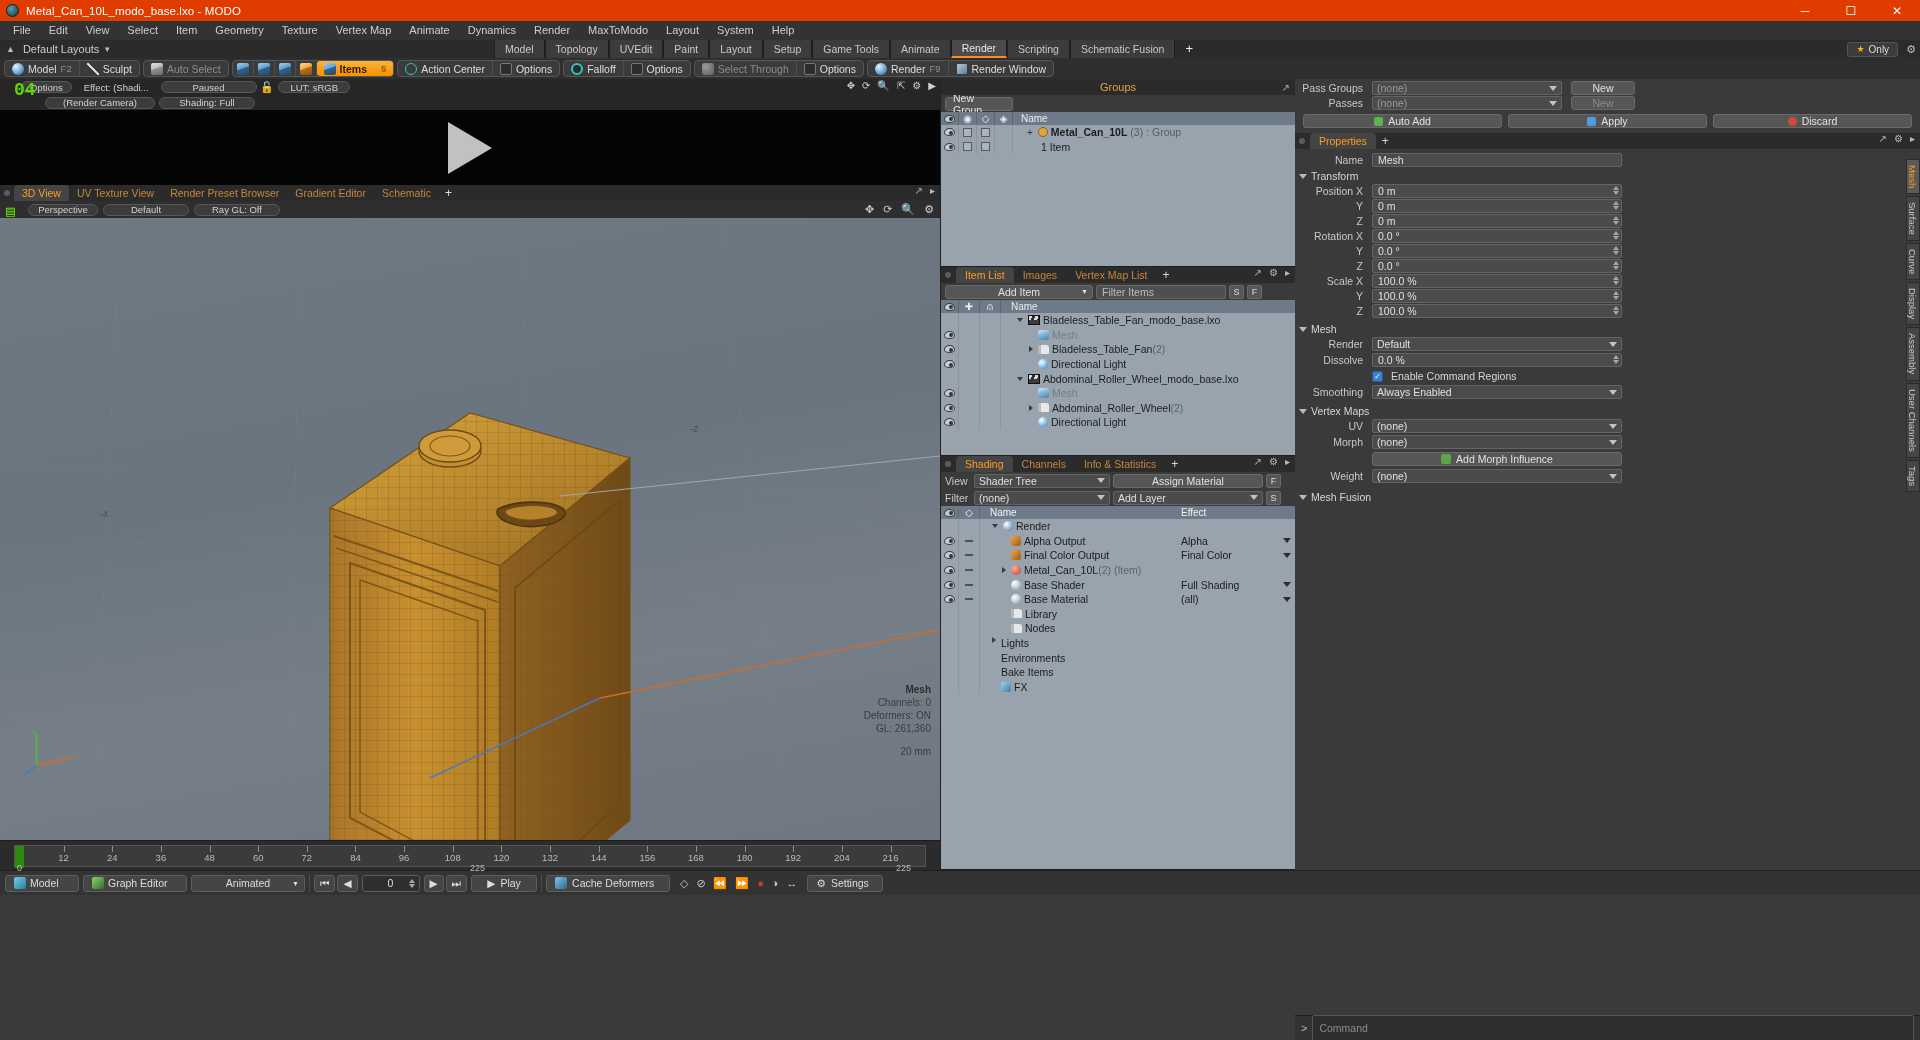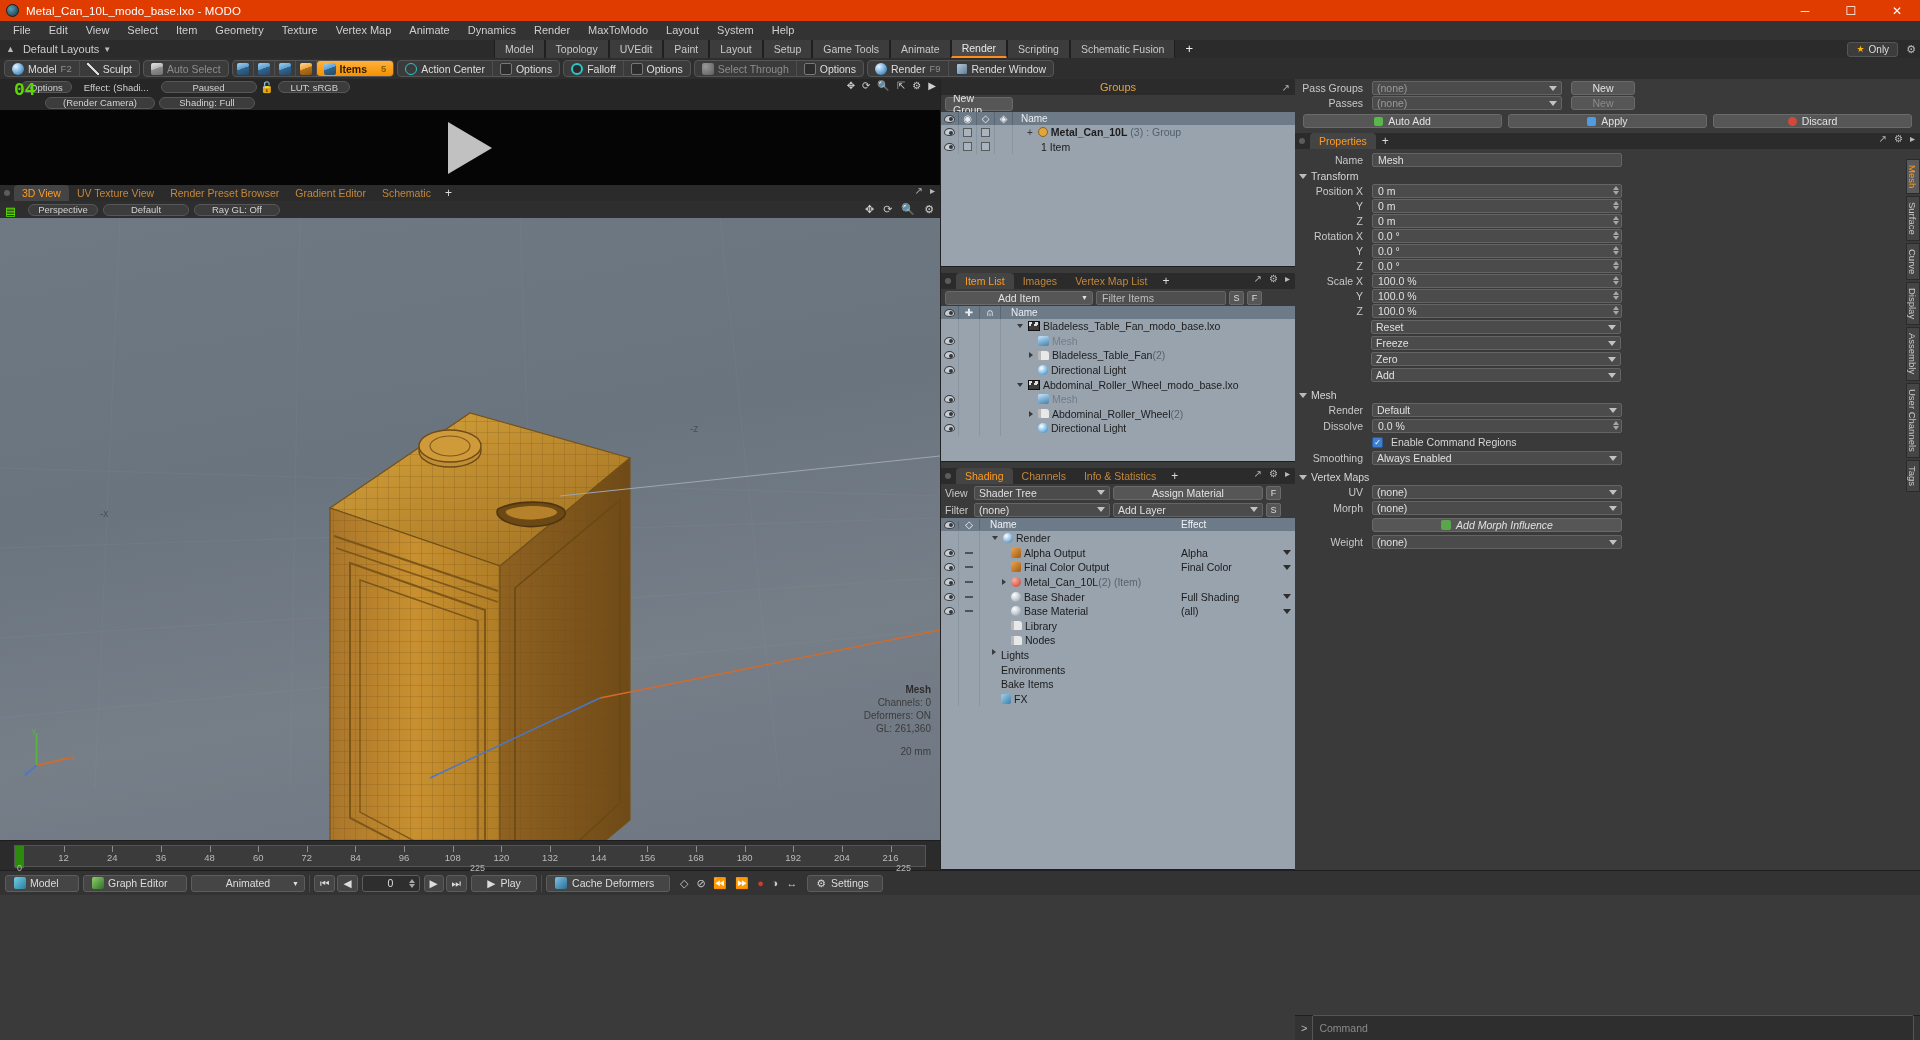--- a/index.html
+++ b/index.html
@@ -94,21 +94,21 @@
   
   #timeline{ height:30px; background:#2b2b2b; border-top:1px solid #1d1d1d; position:relative;}
   #tlruler{ position:absolute; left:14px; right:14px; top:4px; height:22px; background:#3b3b3b; border:1px solid #555;}
   .tick{ position:absolute; top:0; width:1px; height:6px; background:#8d8d8d;}
   .tlab{ position:absolute; top:6px; font-size:9.5px; color:#bbb; transform:translateX(-50%);}
   #tlcursor{ position:absolute; left:0px; top:0; width:9px; height:22px; background:#2c8a0f; }
   #tlzero{ position:absolute; left:2px; top:17px; font-size:9px; color:#bbb;}
   #tlend{ position:absolute; right:14px; top:17px; font-size:9px; color:#bbb;}
   #tlmid{ position:absolute; left:50%; top:17px; font-size:9px; color:#bbb;}
   
-  #midcol{ width:355px; background:#3a3a3a; display:flex;flex-direction:column; border-left:1px solid #222;gap:6px;}
+  #midcol{ width:355px; background:#3a3a3a; display:flex;flex-direction:column; border-left:1px solid #222;}
   .panel{ display:flex; flex-direction:column; border-bottom:1px solid #1f1f1f;}
   .ptabrow{ height:16px; background:#2b2b2b; display:flex; align-items:stretch; position:relative; padding-left:4px;}
   .ptabrow .dot{ width:6px;height:6px;border-radius:50%;background:#5c5c5c;align-self:center;margin-right:5px;}
   .ptab{ padding:0 9px; line-height:16px; font-size:10.5px; color:#c4873a;}
   .ptab.sel{ background:#444; color:#ff9b21; border-radius:4px 4px 0 0;}
   .ptabrow .pl{ padding:0 6px; line-height:16px; color:#ddd;font-size:12px;}
   .ptabrow .rt{ position:absolute;right:5px; display:flex;gap:7px;align-items:center;color:#b9b9b9;font-size:10px;}
   .ptitle{ height:16px; background:#2b2b2b; display:flex;align-items:center;justify-content:center;
       font-size:11px;color:#e6a23c; position:relative;}
   .ptitle .rt{position:absolute;right:5px;display:flex;gap:7px;color:#b9b9b9;font-size:10px;}
@@ -1037,40 +1037,20 @@
             <div class="prfield" style="max-width: 250px;">
               <span>100.0 %</span>
               <span class="spin">
                 <i class="u"></i>
                 <i class="d"></i>
               </span>
             </div>
           </div>
         </div>
 
-    <div style="padding:2px 8px 0 76px;">
-      <div id="transform-btns">
-            <div class="dropdown" style="max-width: 250px; margin-bottom: 2px; height: 14px;">
-              <span>Reset</span>
-              <span class="ca"></span>
-            </div>
-            <div class="dropdown" style="max-width: 250px; margin-bottom: 2px; height: 14px;">
-              <span>Freeze</span>
-              <span class="ca"></span>
-            </div>
-            <div class="dropdown" style="max-width: 250px; margin-bottom: 2px; height: 14px;">
-              <span>Zero</span>
-              <span class="ca"></span>
-            </div>
-            <div class="dropdown" style="max-width: 250px; margin-bottom: 2px; height: 14px;">
-              <span>Add</span>
-              <span class="ca"></span>
-            </div>
-          </div>
-    </div>
 
     <div class="sechead" style="margin-top:4px;">
       <span class="tri"></span>
       <span>Mesh</span>
     </div>
     <div class="prow" style="height:16px;">
       <span class="prlabel">Render</span>
       <div class="dropdown" style="max-width:250px;">
         <span>Default</span>
         <span class="ca"></span>
@@ -1110,35 +1090,39 @@
         <span class="ca"></span>
       </div>
     </div>
     <div class="prow" style="height:16px;">
       <span class="prlabel">Morph</span>
       <div class="dropdown" style="max-width:250px;">
         <span>(none)</span>
         <span class="ca"></span>
       </div>
     </div>
-    <div class="prow" style="height:18px;font-style:italic;">
+    <div class="prow" style="height:18px;">
       <span class="prlabel"></span>
       <div class="btn" style="max-width:250px;flex:1;justify-content:center;gap:5px;">
         <span style="width:10px;height:10px;background:#5aa64a;border-radius:2px;"></span>
         <span>Add Morph Influence</span>
       </div>
     </div>
     <div class="prow" style="height:16px;">
       <span class="prlabel">Weight</span>
       <div class="dropdown" style="max-width:250px;">
         <span>(none)</span>
         <span class="ca"></span>
       </div>
     </div>
 
+    <div class="sechead" style="margin-top:6px;">
+      <span class="tri"></span>
+      <span>Mesh Fusion</span>
+    </div>
 
     <div id="vtabs">
           <div class="sel">Mesh</div>
           <div>Surface</div>
           <div>Curve</div>
           <div>Display</div>
           <div>Assembly</div>
           <div>User Channels</div>
           <div>Tags</div>
         </div>

